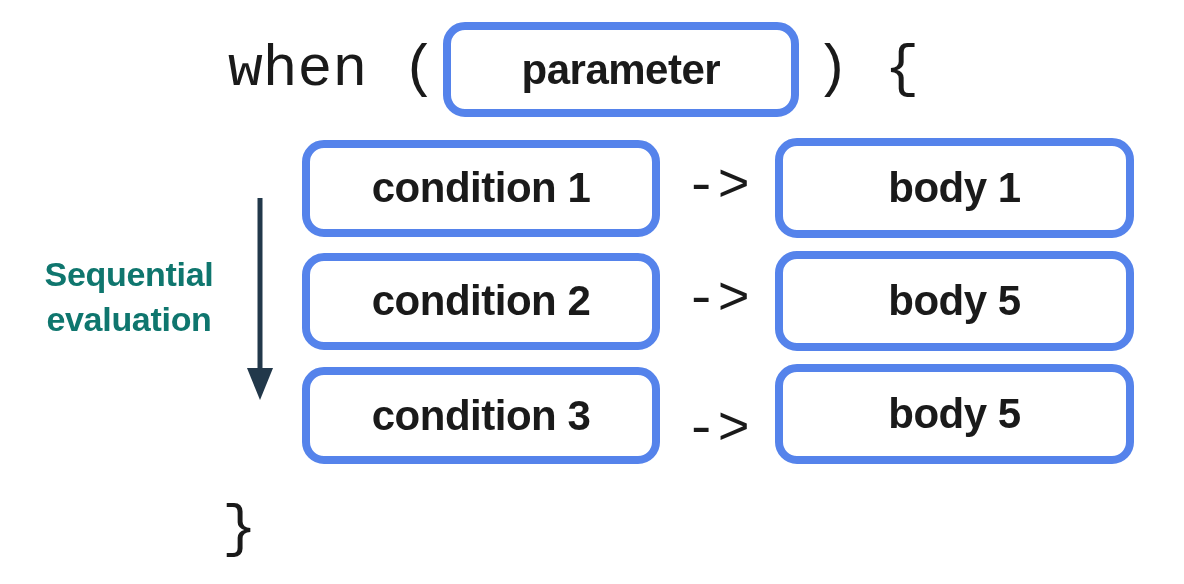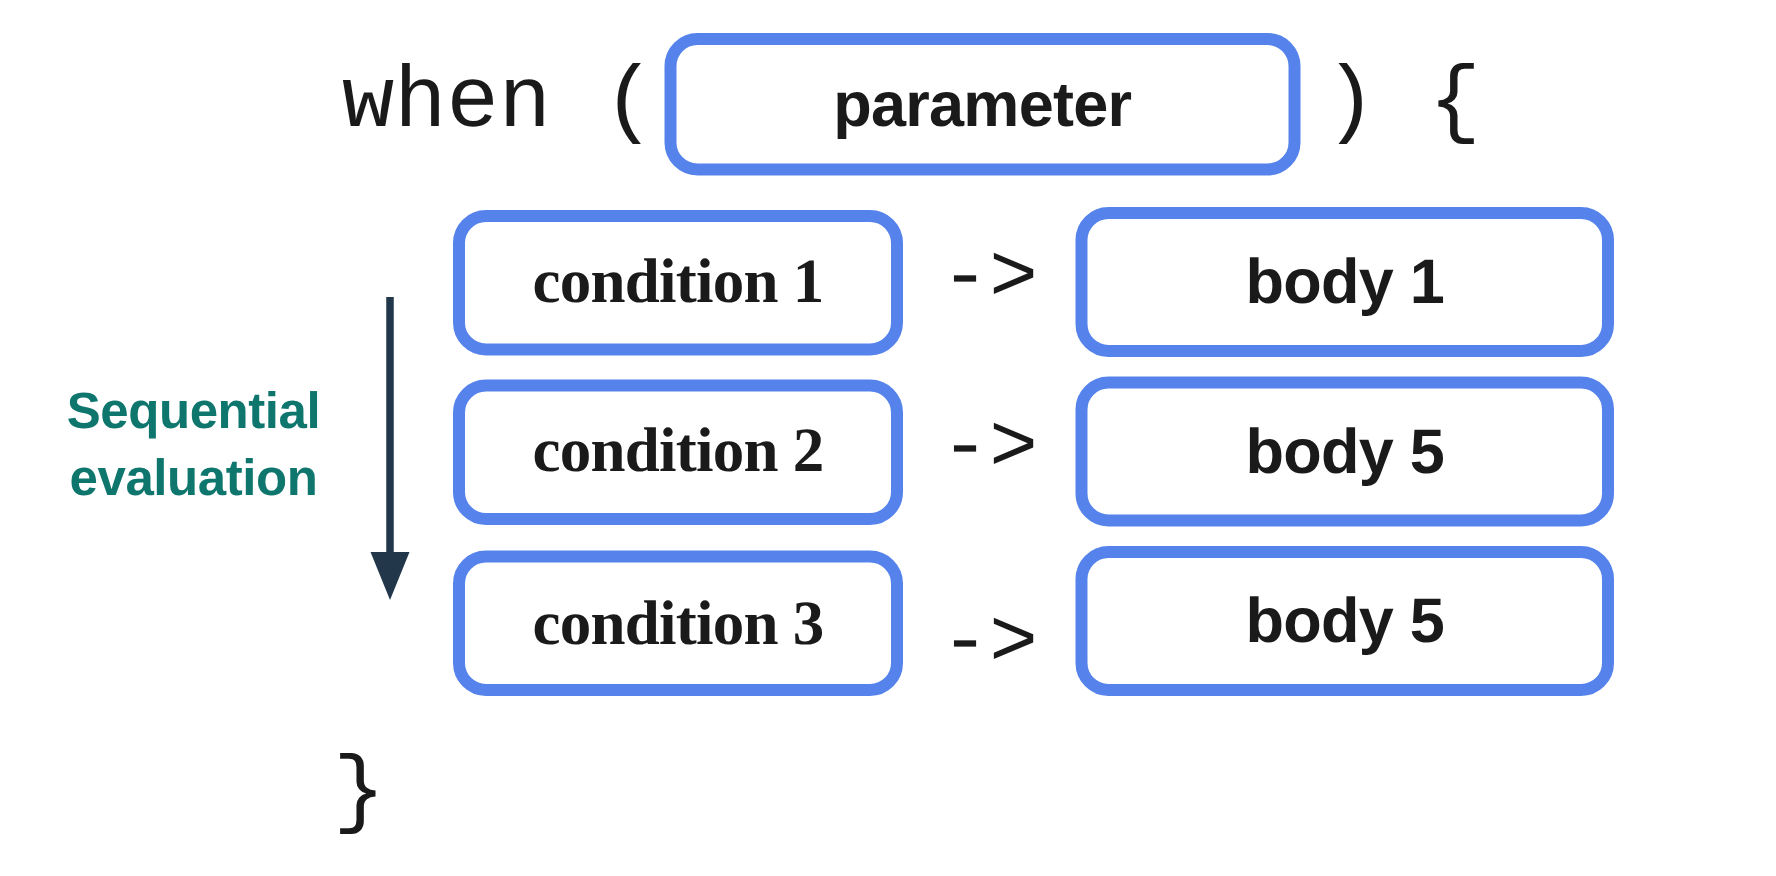--- a/index.html
+++ b/index.html
@@ -36,38 +36,38 @@
   .code-close { margin-left: 16px; }
   .bluebox {
     box-sizing: border-box;
     border: 8px solid #5583EB;
     border-radius: 22px;
     background: #ffffff;
     display: flex;
     align-items: center;
     justify-content: center;
   }
-  .pbox { width: 424px; height: 95px; margin-left: 6px; }
+  .pbox { width: 356px; height: 95px; margin-left: 6px; }
   .boxlabel {
     font-size: 42px;
     font-weight: 700;
     letter-spacing: -0.5px;
     color: #1a1a1a;
   }
   
   .row {
     position: absolute;
     left: 302px;
     display: flex;
     align-items: center;
   }
   .row-1 { top: 138px; }
   .row-2 { top: 251px; }
   .row-3 { top: 364px; align-items: flex-end; }
-  .cbox { width: 300px; height: 97px; font-family: Liberation Serif, serif; }
+  .cbox { width: 358px; height: 97px; }
   .bbox { width: 359px; height: 100px; }
   .opcell {
     width: 115px;
     display: flex;
     align-items: center;
     justify-content: center;
     font-size: 54px;
     padding-bottom: 4px;
   }
   

